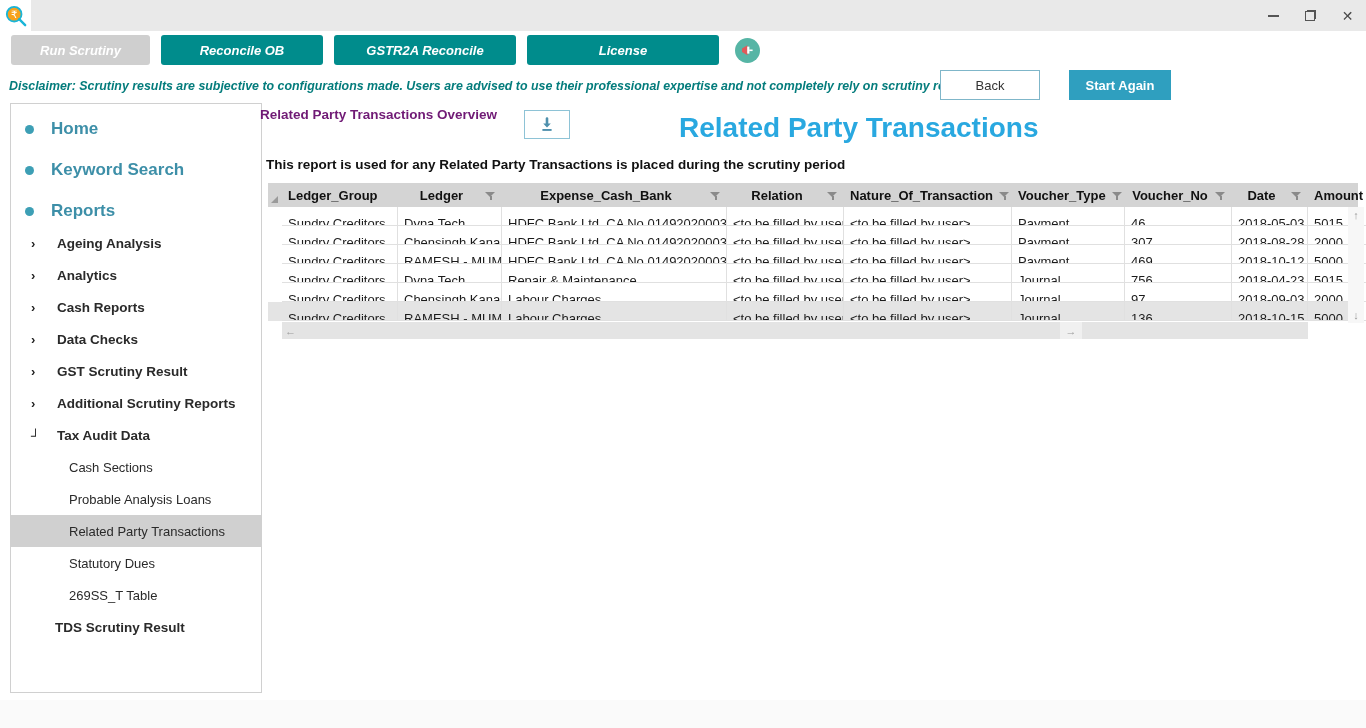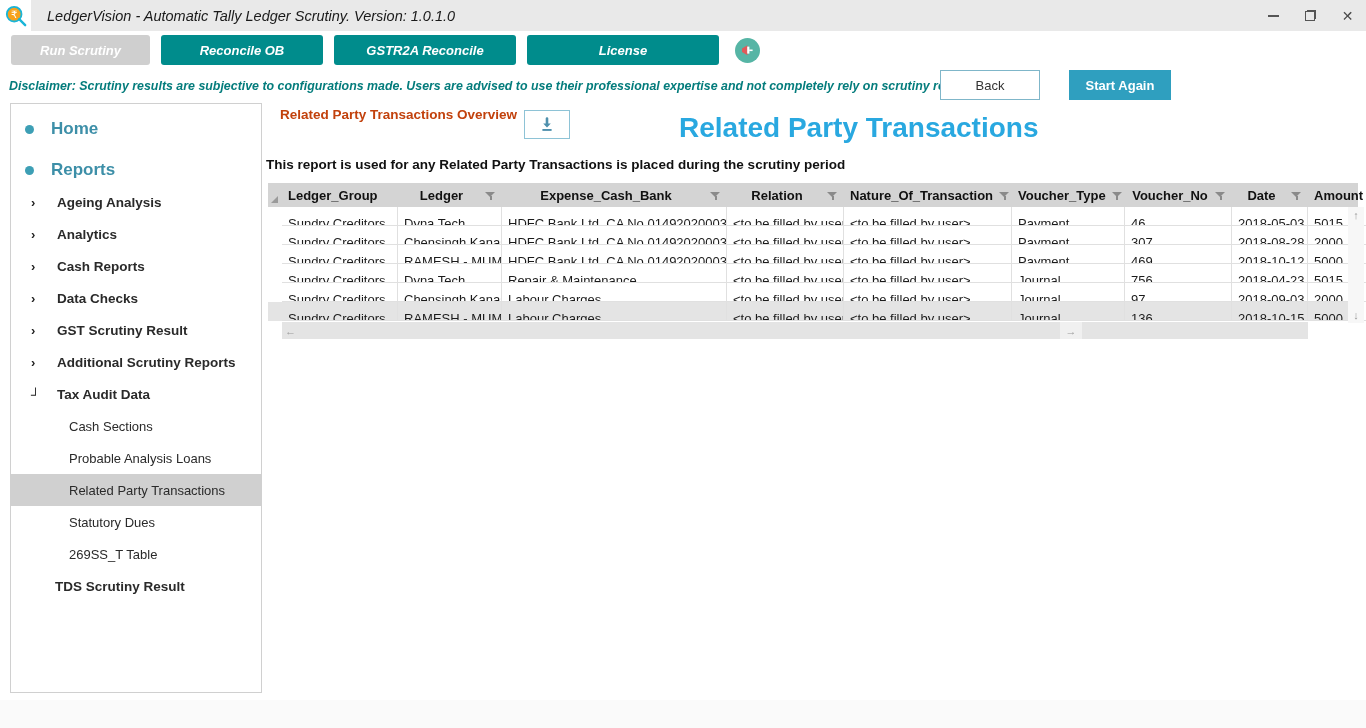--- a/index.html
+++ b/index.html
@@ -145,22 +145,22 @@
   .nav-leaf.selected { background: #d0d0d0; }
   .nav-leaf-label { font-size: 13px; color: #2a2a2a; }
   .nav-bold-leaf {
     display: flex; align-items: center;
     height: 32px; padding-left: 44px; cursor: pointer;
   }
   .nav-bold-leaf .nav-leaf-label { font-weight: bold; font-size: 13.5px; }
 
   
   .overview-label {
-    position: absolute; left: 280px; top: 107px;
-    color: #c2410c; font-size: 13.5px; font-weight: bold;
+    position: absolute; left: 260px; top: 107px;
+    color: #701a75; font-size: 13.5px; font-weight: bold;
   }
   .dl-btn {
     position: absolute; left: 524px; top: 110px;
     width: 46px; height: 29px;
     border: 1px solid #8ec3d6; background: #ffffff;
     display: flex; align-items: center; justify-content: center;
     cursor: pointer;
   }
   .page-title {
     position: absolute; left: 679px; top: 112px;
@@ -276,21 +276,20 @@
 <body>
 
 <div class="titlebar">
   <div class="app-icon-box">
     <svg class="app-icon" viewBox="0 0 24 24">
       <circle cx="10" cy="10" r="8" fill="#f6a21d" stroke="#19b5d8" stroke-width="2"></circle>
       <text x="10" y="14.5" font-size="11" font-family="DejaVu Sans, sans-serif" text-anchor="middle" fill="#ffffff">₹</text>
       <line x1="15.5" y1="15.5" x2="22" y2="22" stroke="#19b5d8" stroke-width="2.6" stroke-linecap="round"></line>
     </svg>
   </div>
-  <div class="title-text">LedgerVision - Automatic Tally Ledger Scrutiny.  Version: 1.0.1.0</div>
   <div class="win-controls">
     <div class="win-btn">
         <span class="glyph-min"></span>
       </div>
     <div class="win-btn">
         <span class="glyph-max"></span>
       </div>
     <div class="win-btn">
         <span>✕</span>
       </div>
@@ -314,20 +313,24 @@
 <div class="disclaimer-row">
   <div class="disclaimer-text">Disclaimer: Scrutiny results are subjective to configurations made. Users are advised to use their professional expertise and not completely rely on scrutiny results.</div>
 </div>
 <div class="btn-back">Back</div>
 <div class="btn-startagain">Start Again</div>
 
 <div class="sidebar">
   <div class="nav-top">
     <span class="nav-dot"></span>
     <span class="nav-top-label">Home</span>
+  </div>
+  <div class="nav-top">
+    <span class="nav-dot"></span>
+    <span class="nav-top-label">Keyword Search</span>
   </div>
   <div class="nav-top">
     <span class="nav-dot"></span>
     <span class="nav-top-label">Reports</span>
   </div>
 
   <div class="nav-sub">
     <span class="chev">›</span>
     <span class="nav-sub-label">Ageing Analysis</span>
   </div>

